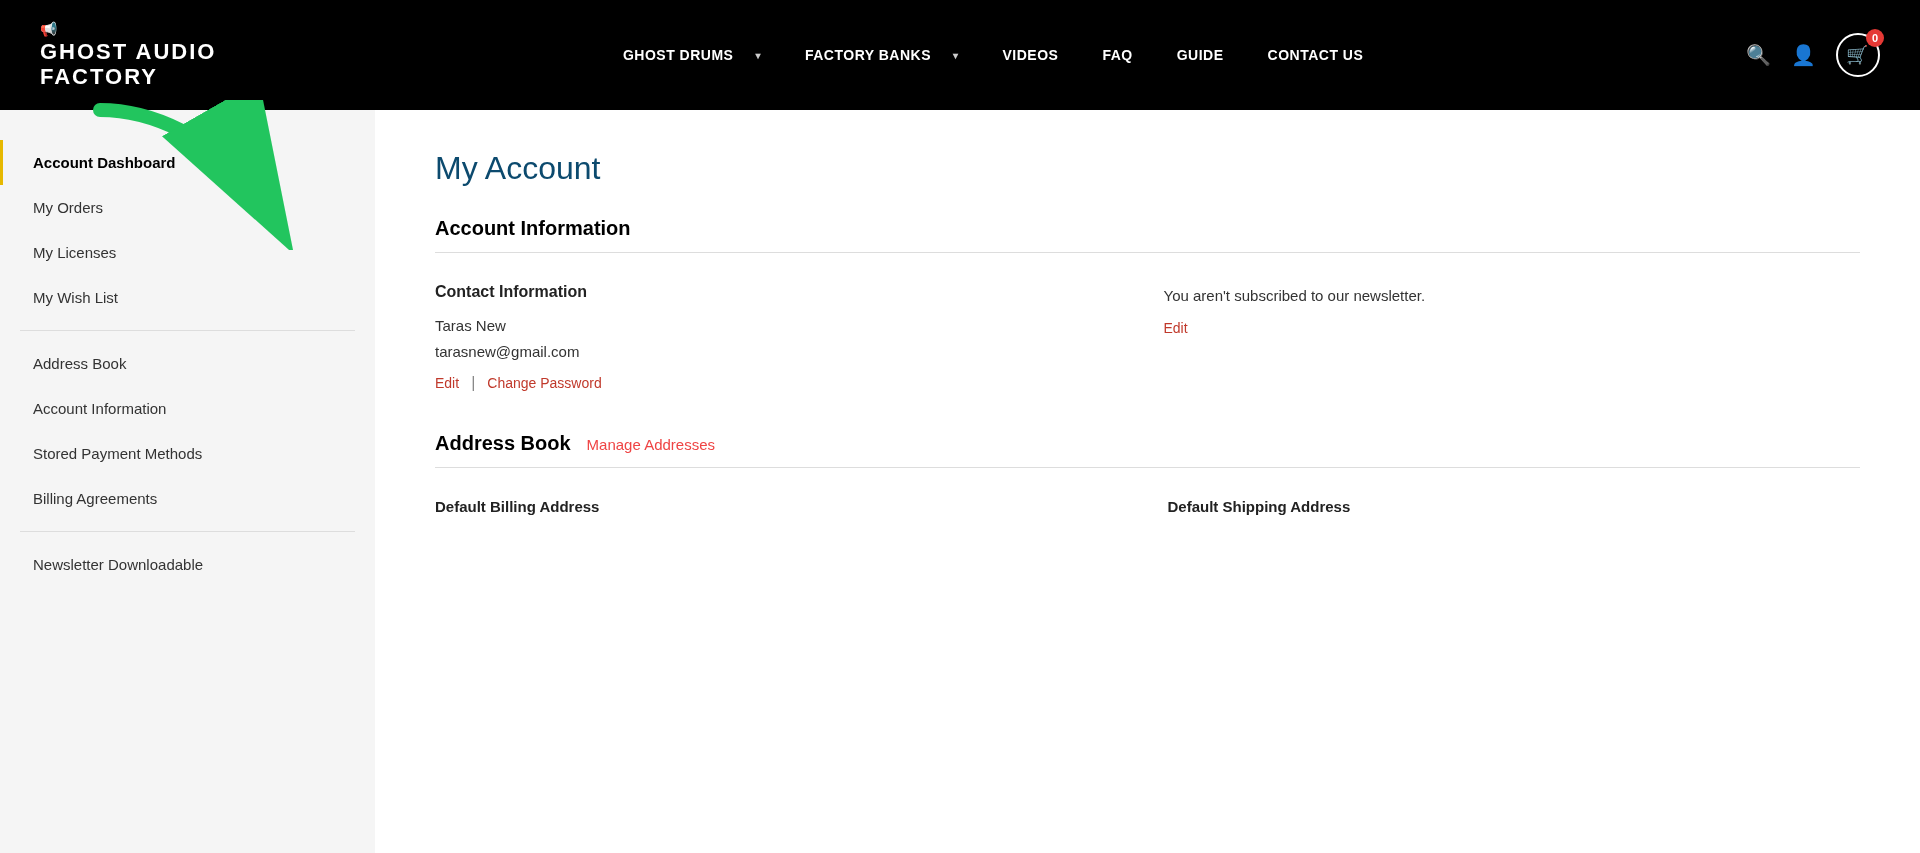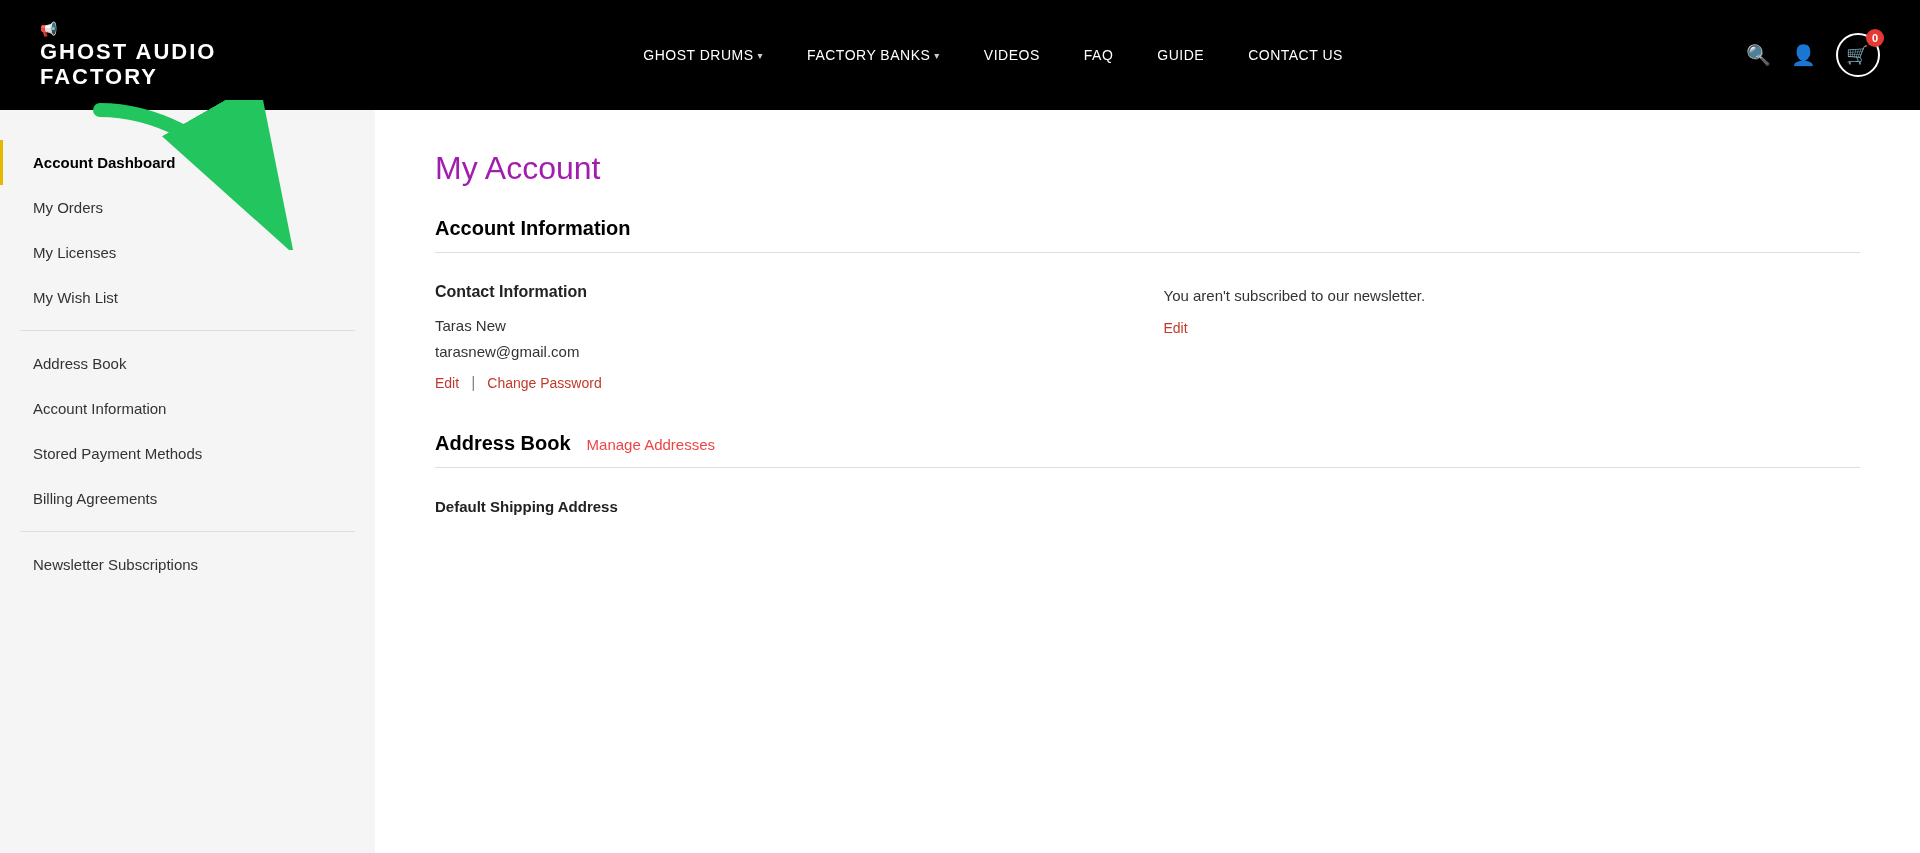--- a/index.html
+++ b/index.html
@@ -35,27 +35,27 @@
     .nav {
       display: flex;
       align-items: center;
       gap: 0;
       flex: 1;
       justify-content: center;
     }
     .nav-item {
       color: #fff;
       font-size: 14px;
-      font-weight: 400;
+      font-weight: 700;
       letter-spacing: 0.5px;
       padding: 0 22px;
       cursor: pointer;
       display: flex;
       align-items: center;
-      gap: 4px;
+      gap: 22px;
       white-space: nowrap;
     }
     .chevron {
       font-size: 10px;
       opacity: 0.8;
     }
     .header-icons {
       display: flex;
       align-items: center;
       gap: 20px;
@@ -137,21 +137,21 @@
 
     
     .main-content {
       flex: 1;
       padding: 40px 60px;
       background: #fff;
     }
     .page-title {
       font-size: 32px;
       font-weight: 400;
-      color: #a21caf;
+      color: #0c4a6e;
       margin-bottom: 30px;
     }
     .section-title {
       font-size: 20px;
       font-weight: 600;
       color: #000;
       margin-bottom: 12px;
     }
     .section-divider {
       border: none;
@@ -292,21 +292,21 @@
     <a class="sidebar-item">
       Stored Payment Methods
     </a>
     <a class="sidebar-item">
       Billing Agreements
     </a>
 
     <hr class="sidebar-divider">
 
     <a class="sidebar-item">
-      Newsletter Subscriptions
+      Newsletter Downloadable
     </a>
   </aside>
 
   <main class="main-content">
     <h1 class="page-title">My Account</h1>
 
     <h2 class="section-title">Account Information</h2>
     <hr class="section-divider">
 
     <div class="two-col">
@@ -331,18 +331,21 @@
     </div>
 
     <div class="address-book-header">
       <h2 class="address-book-section-title">Address Book</h2>
       <a class="address-book-link">Manage Addresses</a>
     </div>
     <hr class="section-divider">
 
     <div class="address-cols">
       <div>
+        <div class="address-col-title">Default Billing Address</div>
+      </div>
+      <div>
         <div class="address-col-title">Default Shipping Address</div>
       </div>
     </div>
 
   </main>
 </div>
 
 </body></html>

